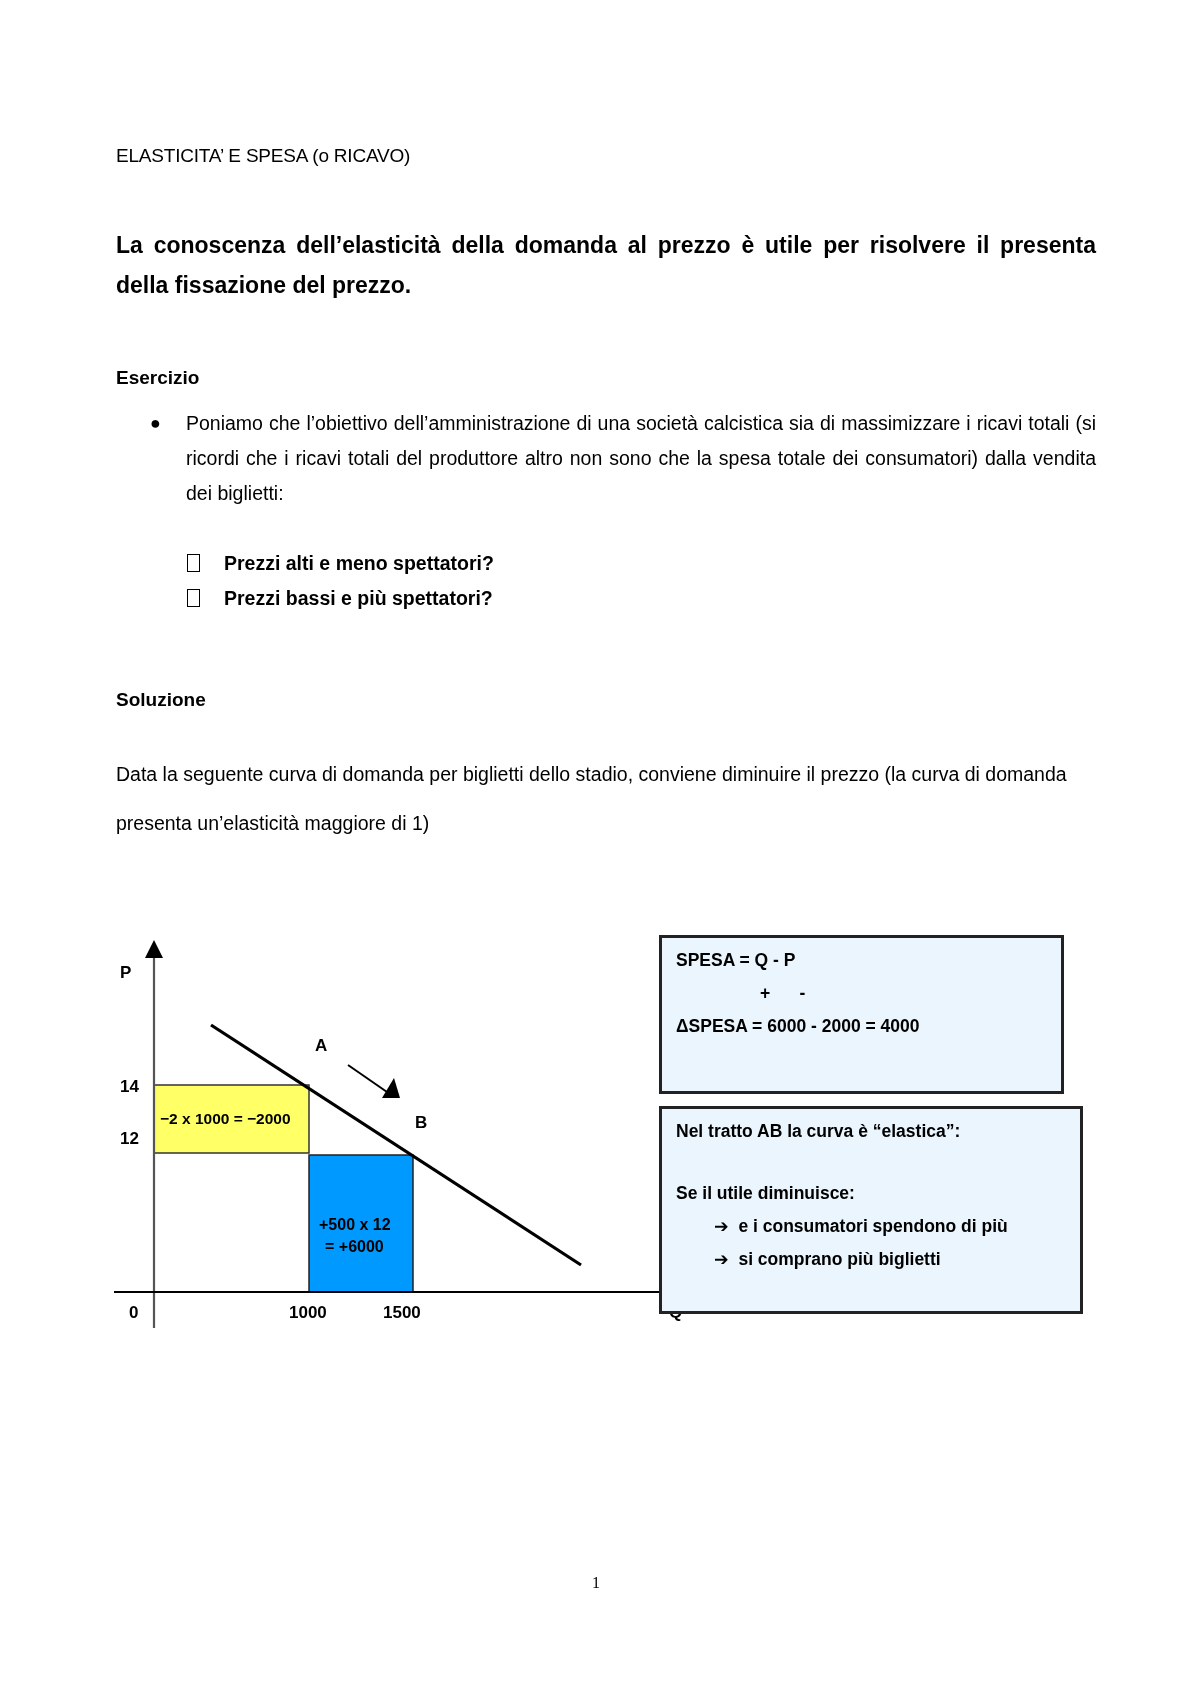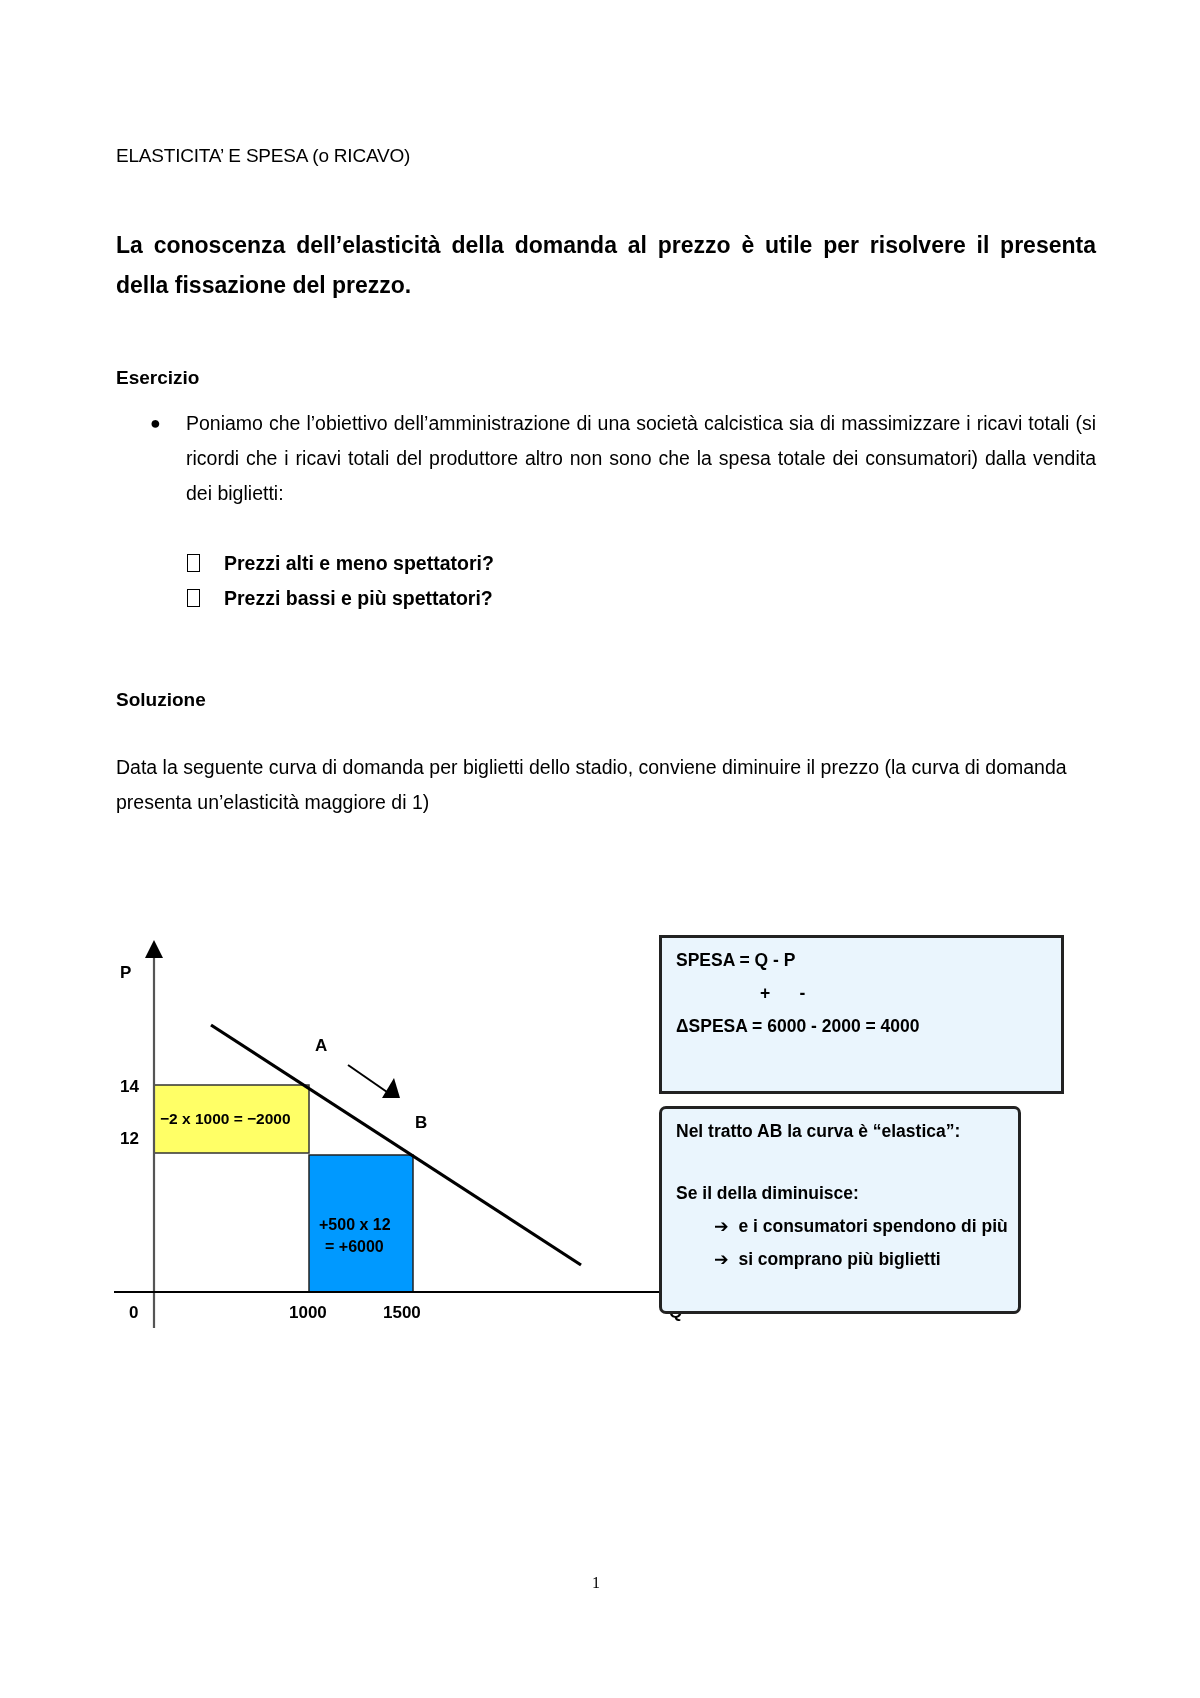--- a/index.html
+++ b/index.html
@@ -9,21 +9,21 @@
   .title { left: 116px; top: 145px; font-size: 19px; letter-spacing: -0.2px; }
   .lead { left: 116px; top: 225px; width: 980px; font-size: 23px; font-weight: bold;
           line-height: 40px; text-align: justify; text-align-last: left; }
   .sec { left: 116px; font-size: 19px; font-weight: bold; text-align: center; }
   .bullet-wrap { left: 150px; top: 406px; width: 946px; font-size: 19.5px; line-height: 35px; }
   .bullet-wrap .dot { position: absolute; left: 0; top: 0; font-size: 18px; }
   .bullet-wrap .txt { margin-left: 36px; text-align: justify; text-align-last: left; }
   .qitem { left: 187px; font-size: 19.5px; font-weight: bold; }
   .qitem .box { display: inline-block; width: 11px; height: 16px; border: 1.3px solid #000;
                 margin-right: 24px; vertical-align: -2px; }
-  .para { left: 116px; top: 750px; width: 980px; font-size: 19.5px; line-height: 35px; }
+  .para { left: 116px; top: 750px; width: 980px; font-size: 19.5px; line-height: 49px; }
   .infobox { background: #eaf5fd; border: 3px solid #222; font-weight: bold; font-size: 17.5px;
              padding: 6px 14px; box-sizing: border-box; }
   .infobox div { height: 33px; line-height: 33px; white-space: nowrap; }
   .pageno { left: 592px; top: 1574px; font-size: 16px; font-family: "Liberation Serif", serif; }
   svg text { font-family: "Liberation Sans", sans-serif; font-weight: bold; }
 </style>
 </head>
 <body>
 
 <div class="abs title">ELASTICITA’ E SPESA (o RICAVO)</div>
@@ -78,21 +78,21 @@
   <text x="283" y="388" font-size="17" fill="#000">1500</text>
   <text x="569" y="388" font-size="17" fill="#000">Q</text>
 </svg>
 
 <div class="abs infobox" style="left:659px; top:935px; width:405px; height:159px;">
   <div>SPESA = Q - P</div>
   <div style="padding-left:84px; white-space:pre;">+      -</div>
   <div>ΔSPESA = 6000 - 2000 = 4000</div>
 </div>
 
-<div class="abs infobox" style="left:659px; top:1106px; width:362px; height:208px;border-radius:7px;">
+<div class="abs infobox" style="left:659px; top:1106px; width:424px; height:208px;">
   <div>Nel  tratto AB la curva è “elastica”:</div>
   <div style="height:29px"></div>
-  <div>Se il della diminuisce:</div>
+  <div>Se il utile diminuisce:</div>
   <div style="padding-left:38px"><span>➔</span>&nbsp;&nbsp;<span>e i consumatori spendono di più</span></div>
   <div style="padding-left:38px"><span>➔</span>&nbsp;&nbsp;<span>si comprano più biglietti</span></div>
 </div>
 
 <div class="abs pageno">1</div>
 
 </body></html>

